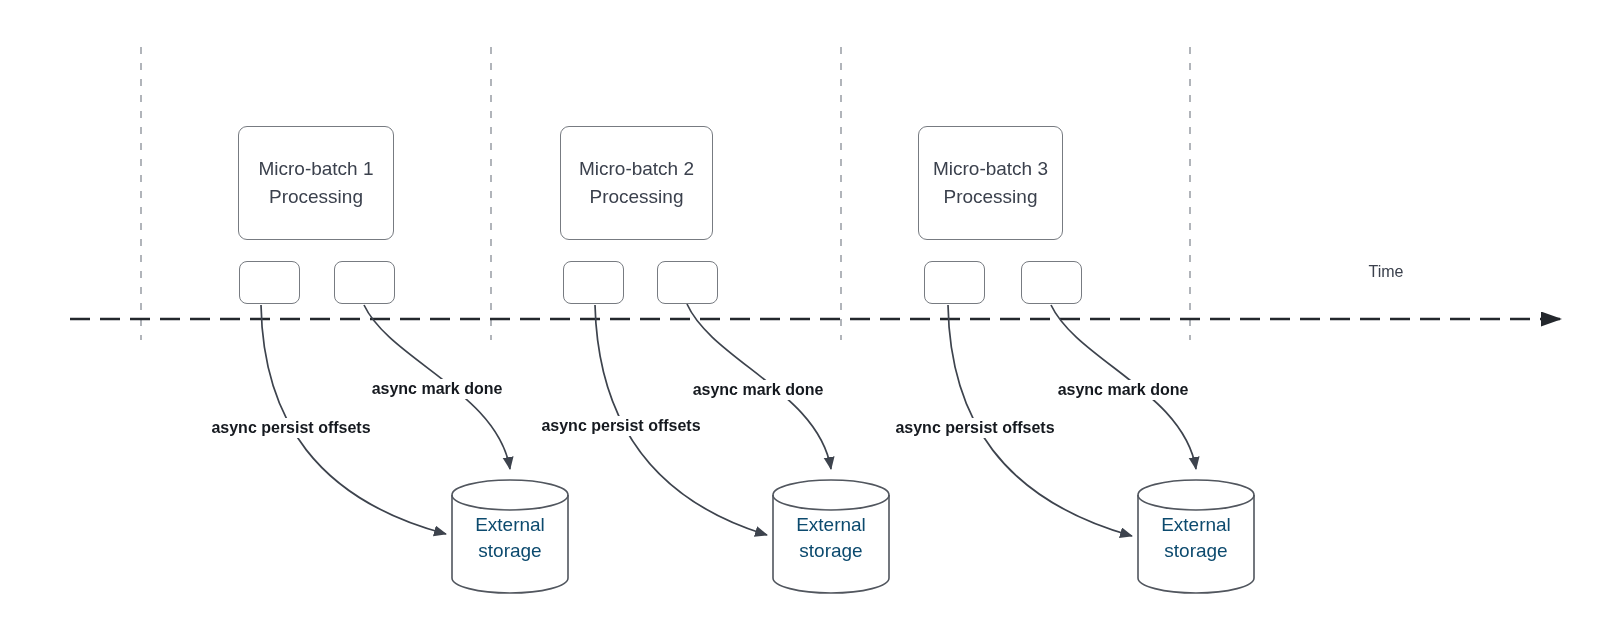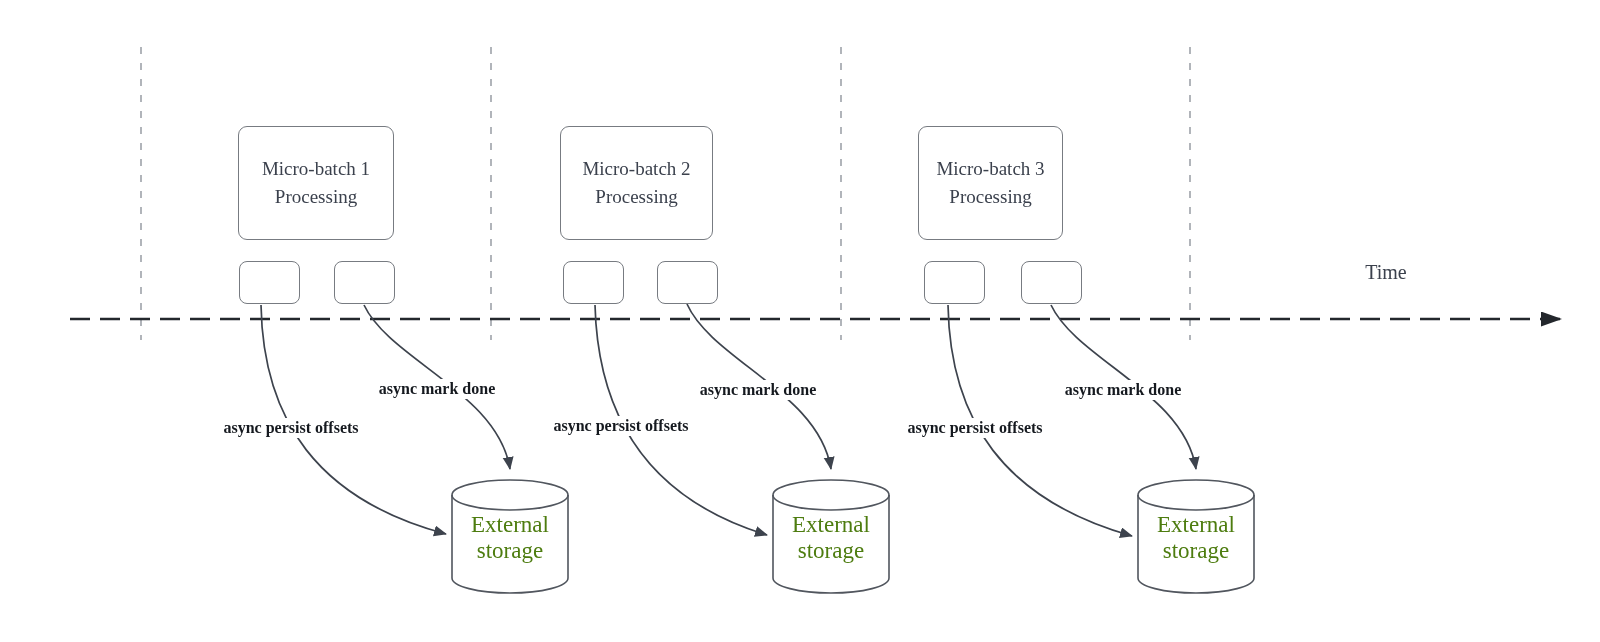--- a/index.html
+++ b/index.html
@@ -2,21 +2,21 @@
 <html><head>
 <meta charset="utf-8">
 <title>Micro-batch processing timeline diagram</title>
 <style>
   html, body { margin: 0; padding: 0; background: #ffffff; }
   .canvas {
     position: relative;
     width: 1600px;
     height: 642px;
     background: #ffffff;
-    font-family: Liberation Serif, serif;
+    font-family: Liberation Sans, sans-serif;
     overflow: hidden;
   }
   .bg-svg { position: absolute; left: 0; top: 0; }
 
   .proc-box {
     position: absolute;
     top: 126px;
     height: 114px;
     box-sizing: border-box;
     border: 1.5px solid #777b81;
@@ -46,39 +46,39 @@
     top: 479px;
     width: 118px;
     height: 115px;
   }
   .cyl svg { position: absolute; left: 0; top: 0; }
   .cyl-label {
     position: absolute;
     left: 0; right: 0;
     top: 33px;
     text-align: center;
-    color: #4d7c0f;
-    font-size: 23px;
+    color: #0c4a6e;
+    font-size: 19px;
     line-height: 26px;
     white-space: pre-line;
   }
   .arrow-label {
     position: absolute;
     transform: translate(-50%, -50%);
     background: #ffffff;
     padding: 1px 4px;
     font-size: 16px;
     font-weight: 700;
     color: #15191f;
     white-space: nowrap;
   }
   .time-label {
     position: absolute;
     transform: translate(-50%, -50%);
-    font-size: 20px;
+    font-size: 16px;
     color: #3b414d;
     white-space: nowrap;
   }
 </style>
 </head>
 <body>
 
 <div class="canvas">
 
   <svg class="bg-svg" width="1600" height="642" viewBox="0 0 1600 642">

